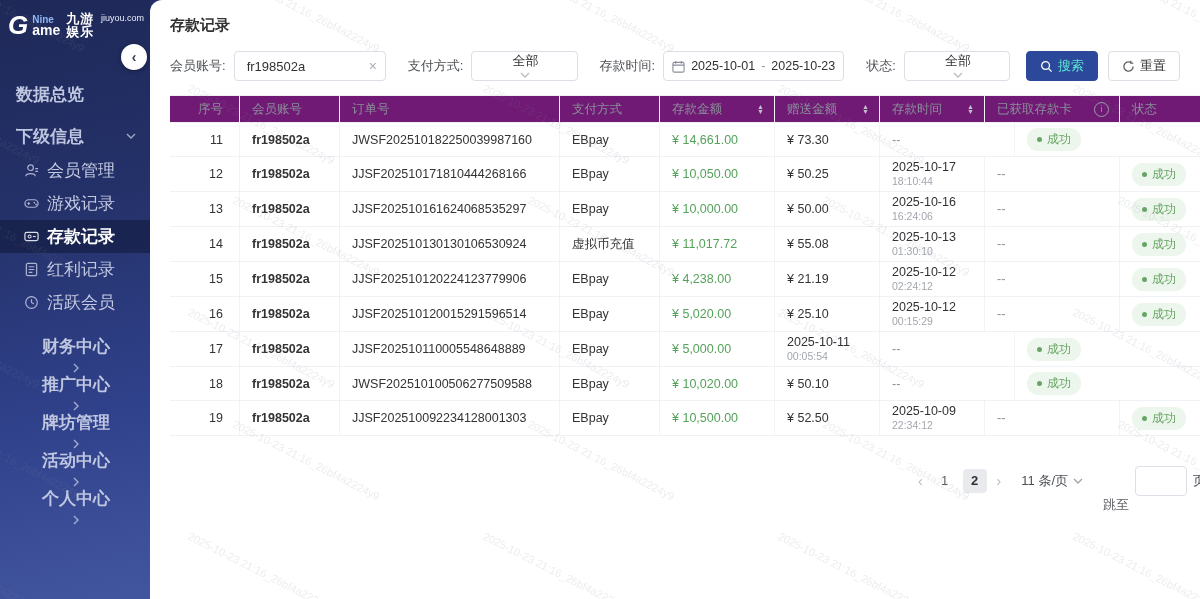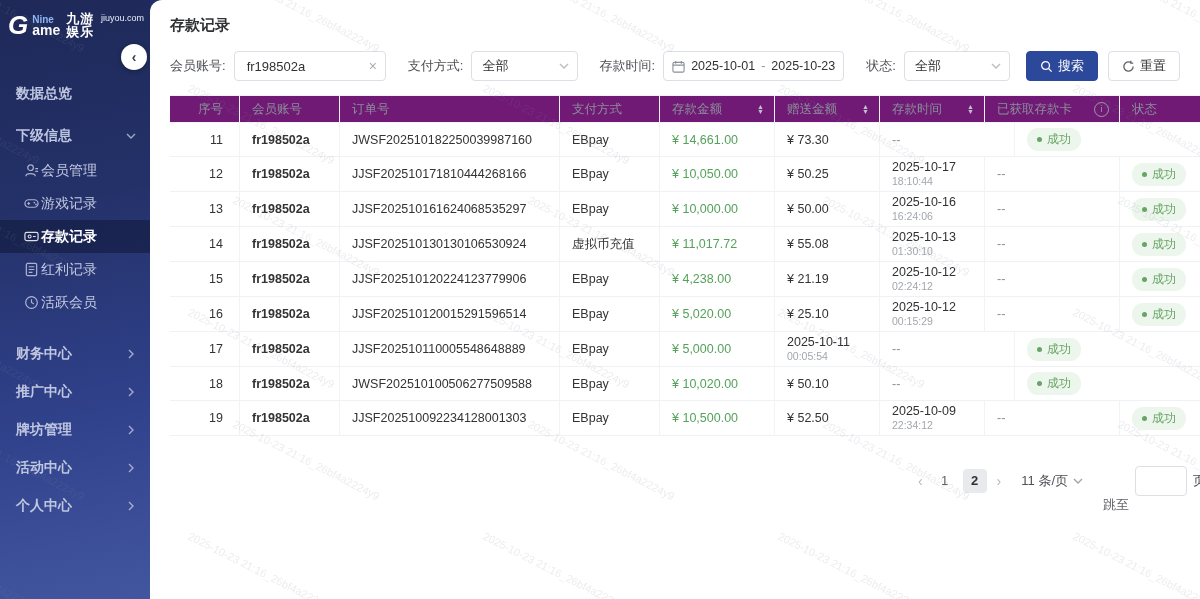--- a/index.html
+++ b/index.html
@@ -13,53 +13,53 @@
   .logo-g{font-size:26px;font-weight:bold;color:#fff;font-style:italic;line-height:26px;}
   .logo-stack{display:flex;flex-direction:column;line-height:10px;}
   .logo-nine{color:#8fb7f5;font-size:10px;font-weight:bold;}
   .logo-ame{color:#fff;font-size:14px;font-weight:bold;}
   .logo-stack2{display:flex;margin-left:2px;line-height:13px;}
   .logo-cn{color:#fff;font-size:13px;font-weight:bold;letter-spacing:1px;}
   .logo-domain{color:#e8edfa;font-size:9px;}
   .collapse-btn{position:absolute;left:121px;top:44px;width:26px;height:26px;border-radius:50%;
     background:#fff;box-shadow:0 1px 5px rgba(0,0,0,.35);color:#37405a;font-size:14px;font-weight:bold;
     display:flex;align-items:center;justify-content:center;z-index:6;cursor:pointer;}
-  nav{margin-top:28px;font-size:14px;}
+  nav{margin-top:28px;font-size:17px;}
   .nav-item{height:36px;display:flex;align-items:center;padding:0 14px 0 16px;cursor:pointer;
     color:#bfc6e0;font-weight:bold;justify-content:space-between;}
   .nav-item.single{margin-bottom:6px;}
-  .nav-sub{height:33px;display:flex;align-items:center;gap:2px;padding-left:24px;color:#c3c9e2;
+  .nav-sub{height:33px;display:flex;align-items:center;gap:8px;padding-left:24px;color:#c3c9e2;
     font-weight:normal;cursor:pointer;}
   .nav-sub .mi{width:15px;height:15px;flex-shrink:0;opacity:.85;}
   .nav-sub.active{background:rgba(8,14,38,.42);color:#fff;font-weight:bold;}
   .nav-group{height:38px;display:flex;align-items:center;justify-content:space-between;
-    padding:0 14px 0 16px;color:#bfc6e0;font-weight:bold;cursor:pointer;}
+    padding:0 14px 0 16px;color:#bfc6e0;font-weight:bold;cursor:pointer;flex-direction:column;}
   .chev{width:10px;height:10px;opacity:.8;}
   .nav-spacer{height:16px;}
 
   
   .main{flex:1;background:#fff;border-radius:12px 0 0 0;position:relative;min-width:0;}
   .page-title{margin:0;padding:16px 20px 0;font-size:15px;font-weight:bold;color:#303133;}
   .filter-bar{display:flex;align-items:center;margin:16px 20px 0;font-size:13px;color:#4e5156;
     white-space:nowrap;}
   .filter-bar label{margin-right:8px;}
   .fgap{width:22px;flex-shrink:0;}
   .inputbox,.selectbox,.datebox{height:30px;border:1px solid #dcdfe6;border-radius:4px;background:#fff;
     display:flex;align-items:center;box-sizing:border-box;color:#303133;}
   .inputbox{width:162px;padding:0 8px 0 10px;justify-content:space-between;}
   .inputbox input{border:none;outline:none;width:120px;font-size:13px;color:#303133;
     font-family:inherit;background:transparent;}
   .clear-x{color:#a9adb5;font-size:14px;cursor:pointer;line-height:1;}
-  .selectbox{width:118px;padding:0 8px 0 10px;justify-content:space-between;cursor:pointer;}
+  .selectbox{width:118px;padding:0 8px 0 10px;justify-content:space-between;cursor:pointer;flex-direction:column;}
   .datebox{width:182px;padding:0 8px;gap:6px;font-size:12.5px;cursor:pointer;}
   .cal{width:13px;height:13px;flex-shrink:0;}
   .date-sep{color:#909399;}
   .btn{height:30px;border-radius:4px;font-size:13px;display:flex;align-items:center;gap:5px;
     padding:0 13px;cursor:pointer;border:1px solid transparent;font-family:inherit;}
-  .btn-primary{background:#2c489a;color:#ffffff;border-color:#2c489a;}
+  .btn-primary{background:#2c489a;color:#5eead4;border-color:#2c489a;}
   .btn-plain{background:#fff;color:#303133;border-color:#dcdfe6;margin-left:10px;}
   .bicon{width:13px;height:13px;}
 
   
   .table{margin:14px 0 0 20px;width:1060px;font-size:12.5px;color:#333;border-top:1px solid #f0f1f4;}
   .tr{display:flex;border-bottom:1px solid #f0f1f4;align-items:stretch;}
   .td{display:flex;align-items:center;padding:0 10px 0 12px;box-sizing:border-box;
     border-right:1px solid #f2f3f6;min-height:33px;}
   .thead .td{background:#701a75;color:#8a8f99;min-height:26px;font-size:12.5px;
     justify-content:space-between;}

